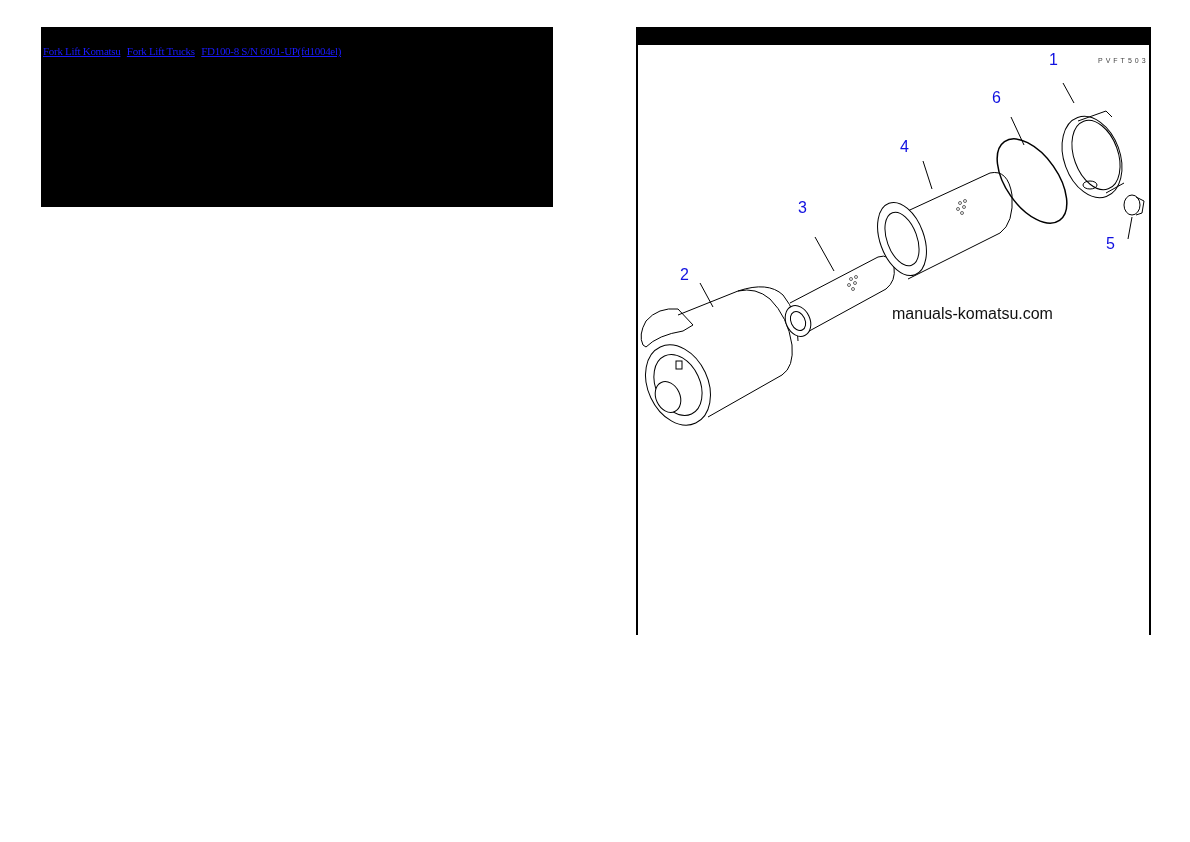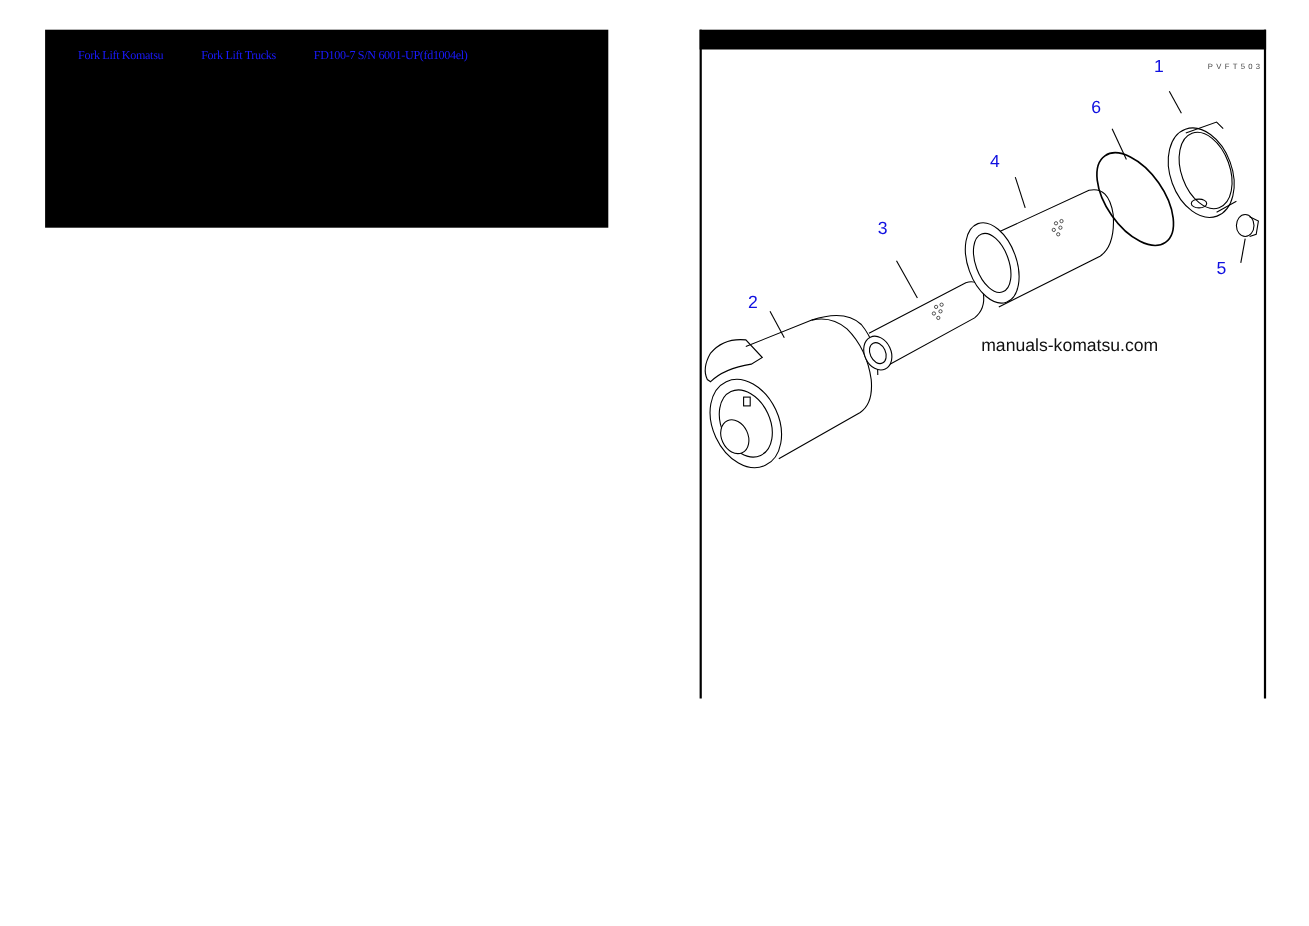--- a/index.html
+++ b/index.html
@@ -1,34 +1,34 @@
 <!DOCTYPE html>
 <html><head>
 <meta charset="utf-8">
 <style>
   html, body { margin:0; padding:0; background:#ffffff; }
   body { width:1190px; height:842px; position:relative; overflow:hidden; font-family:"DejaVu Serif", serif; }
   .left-box { position:absolute; left:41px; top:27px; width:512px; height:180px; background:#000; }
   .breadcrumb { position:absolute; left:2px; top:18px; font-family:"Liberation Serif", serif; font-size:11px; letter-spacing:-0.3px; white-space:nowrap; }
-  .breadcrumb a { color:#1a1aff; margin-right:4px; cursor:pointer;margin-left:28px; }
+  .breadcrumb a { color:#1a1aff; text-decoration:underline; margin-right:4px; cursor:pointer; }
   .right-panel { position:absolute; left:636px; top:27px; width:511px; height:608px; border-left:2px solid #000; border-right:2px solid #000; background:#fff; }
   .right-header { position:absolute; left:-2px; top:0; width:515px; height:18px; background:#000; }
   .diagram { position:absolute; left:0; top:18px; width:511px; height:590px; }
   .callout { font-family:"Liberation Sans", sans-serif; font-size:16px; fill:#1010e0; }
   .watermark { font-family:"Liberation Sans", sans-serif; font-size:16px; fill:#111; }
   .code { font-family:"Liberation Sans", sans-serif; font-size:7px; fill:#444; letter-spacing:3px; }
 </style>
 </head>
 <body>
 
 <div class="left-box">
   <div class="breadcrumb">
     <a>Fork Lift Komatsu</a>
     <a>Fork Lift Trucks</a>
-    <a>FD100-7 S/N 6001-UP(fd1004el)</a>
+    <a>FD100-8 S/N 6001-UP(fd1004el)</a>
   </div>
 </div>
 
 <div class="right-panel">
   <div class="right-header"></div>
   <svg class="diagram" viewBox="0 0 511 590" xmlns="http://www.w3.org/2000/svg">
     <g fill="none" stroke="#000" stroke-width="1">
 
       <g>
         <path d="M5,300 Q0,290 8,276 Q20,262 40,264 L55,280 L45,286 Q20,290 8,302 Z" fill="#fff"></path>

